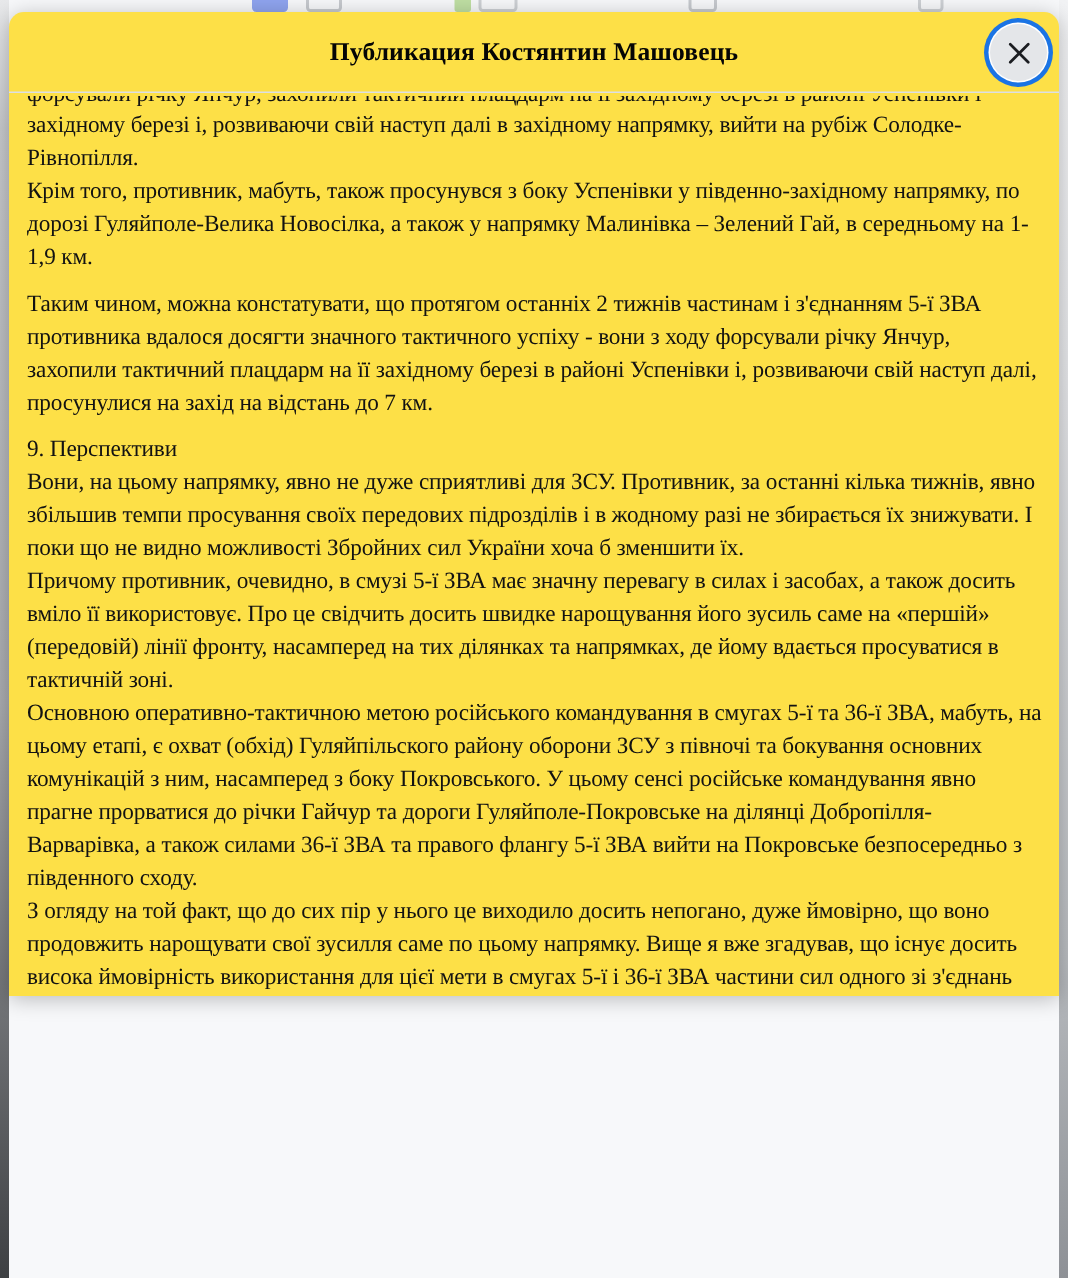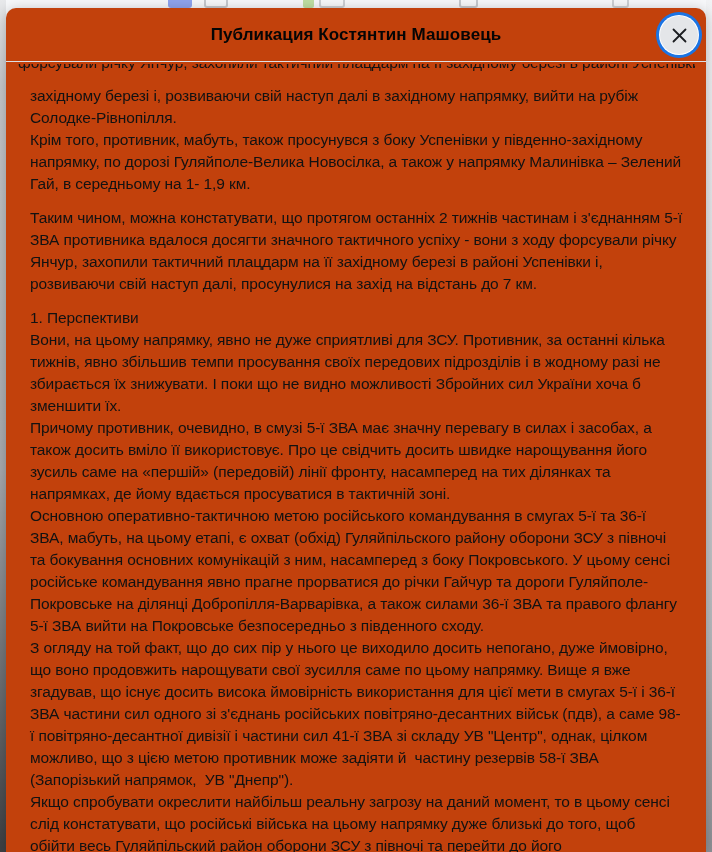--- a/index.html
+++ b/index.html
@@ -15,38 +15,38 @@
         background:linear-gradient(#F2F3F5 0%, #E3E4E7 30%, #B7BABE 75%, #8E9196 100%); }
   .bk-icon { position:absolute; top:-6px; height:14px; border-radius:3px; }
   .bk-blue  { left:168px; width:24px; background:#8FA4EF; }
   .bk-gray1 { left:204px; width:24px; border:2px solid #C6C9CE; background:transparent; }
   .bk-green { left:303px; width:11px; background:#BFDFA3; border-radius:2px; }
   .bk-gray2 { left:319px; width:26px; border:2px solid #CDD0D4; }
   .bk-gray3 { left:459px; width:19px; border:2px solid #C6C9CE; }
   .bk-gray4 { left:612px; width:17px; border:2px solid #CDD0D4; }
 
   
-  .modal { position:absolute; left:6px; top:8px; width:700px; height:844px;
-           background:#c2410c; border-radius:10px 10px 0 0;
-           box-shadow:0 2px 14px rgba(0,0,0,.25); overflow:hidden; }
+  .modal { position:absolute; left:6px; top:8px; width:700px; height:656px;
+           background:#fde047; border-radius:10px 10px 0 0;
+           box-shadow:0 2px 14px rgba(0,0,0,.25); overflow:hidden;font-family:Liberation Serif, serif; }
   .modal-header { position:relative; height:54px; border-bottom:1px solid #DCDFE4;
                   display:flex; align-items:center; justify-content:center; }
   .modal-title { font-size:17px; font-weight:bold; color:#050505; letter-spacing:.1px; }
   .close-btn { position:absolute; right:8px; top:8px; width:38px; height:38px;
                border-radius:50%; background:#E4E6E9; border:none; cursor:pointer;
                display:flex; align-items:center; justify-content:center;
                box-shadow:0 0 0 1px #FFFFFF, 0 0 0 4px #1B74E4; }
   .close-btn svg { display:block; }
 
   
   .modal-body { padding:2px 11px 0 12px; }
   .article { font-size:15.5px; line-height:22px; color:#121212; letter-spacing:-0.1px; }
   .clip-line { height:9px; overflow:hidden; }
   .clip-line .clip-inner { margin-top:-12px; white-space:nowrap; }
-  .para { margin:12px; }
+  .para { margin:0; }
   .para + .para { margin-top:9px; }
   .seg { white-space:pre-wrap; }
 </style>
 </head>
 <body>
 
 <div class="backdrop">
   <div class="bk-icon bk-blue"></div>
   <div class="bk-icon bk-gray1"></div>
   <div class="bk-icon bk-green"></div>
@@ -77,21 +77,21 @@
       </div>
 
     <div class="para">
           <div class="seg">західному березі і, розвиваючи свій наступ далі в західному напрямку, вийти на рубіж Солодке-Рівнопілля.</div>
           <div class="seg">Крім того, противник, мабуть, також просунувся з боку Успенівки у південно-західному напрямку, по дорозі Гуляйполе-Велика Новосілка, а також у напрямку Малинівка – Зелений Гай, в середньому на 1- 1,9 км.</div>
         </div>
         <div class="para">
           <div class="seg">Таким чином, можна констатувати, що протягом останніх 2 тижнів частинам і з'єднанням 5-ї ЗВА противника вдалося досягти значного тактичного успіху - вони з ходу форсували річку Янчур, захопили тактичний плацдарм на її західному березі в районі Успенівки і, розвиваючи свій наступ далі, просунулися на захід на відстань до 7 км.</div>
         </div>
         <div class="para">
-          <div class="seg">1. Перспективи</div>
+          <div class="seg">9. Перспективи</div>
           <div class="seg">Вони, на цьому напрямку, явно не дуже сприятливі для ЗСУ. Противник, за останні кілька тижнів, явно збільшив темпи просування своїх передових підрозділів і в жодному разі не збирається їх знижувати. І поки що не видно можливості Збройних сил України хоча б зменшити їх.</div>
           <div class="seg">Причому противник, очевидно, в смузі 5-ї ЗВА має значну перевагу в силах і засобах, а також досить вміло її використовує. Про це свідчить досить швидке нарощування його зусиль саме на «першій» (передовій) лінії фронту, насамперед на тих ділянках та напрямках, де йому вдається просуватися в тактичній зоні.</div>
           <div class="seg">Основною оперативно-тактичною метою російського командування в смугах 5-ї та 36-ї ЗВА, мабуть, на цьому етапі, є охват (обхід) Гуляйпільского району оборони ЗСУ з півночі та бокування основних комунікацій з ним, насамперед з боку Покровського. У цьому сенсі російське командування явно прагне прорватися до річки Гайчур та дороги Гуляйполе-Покровське на ділянці Добропілля-Варварівка, а також силами 36-ї ЗВА та правого флангу 5-ї ЗВА вийти на Покровське безпосередньо з південного сходу.</div>
           <div class="seg">З огляду на той факт, що до сих пір у нього це виходило досить непогано, дуже ймовірно, що воно продовжить нарощувати свої зусилля саме по цьому напрямку. Вище я вже згадував, що існує досить висока ймовірність використання для цієї мети в смугах 5-ї і 36-ї ЗВА частини сил одного зі з'єднань російських повітряно-десантних військ (пдв), а саме 98-ї повітряно-десантної дивізії і частини сил 41-ї ЗВА зі складу УВ "Центр", однак, цілком можливо, що з цією метою противник може задіяти й  частину резервів 58-ї ЗВА (Запорізький напрямок,  УВ "Днепр").</div>
           <div class="seg">Якщо спробувати окреслити найбільш реальну загрозу на даний момент, то в цьому сенсі слід констатувати, що російські війська на цьому напрямку дуже близькі до того, щоб обійти весь Гуляйпільский район оборони ЗСУ з півночі та перейти до його безпосереднього захоплення (штурму).</div>
         </div>
       </div>
   </div>
 </div>
 

